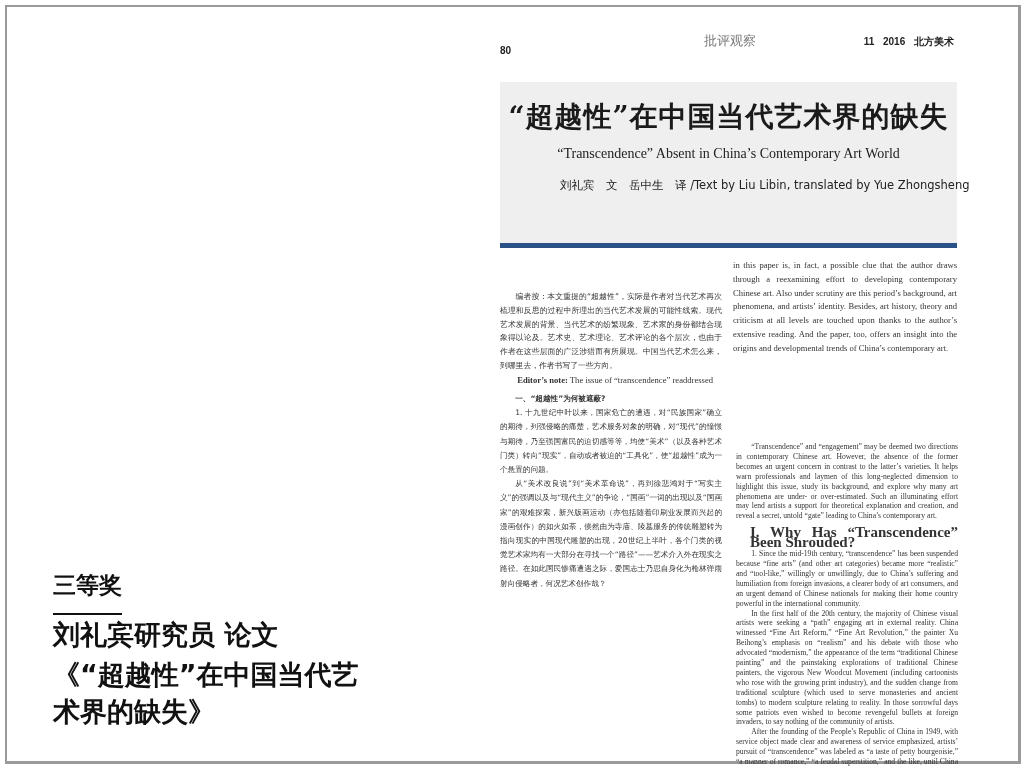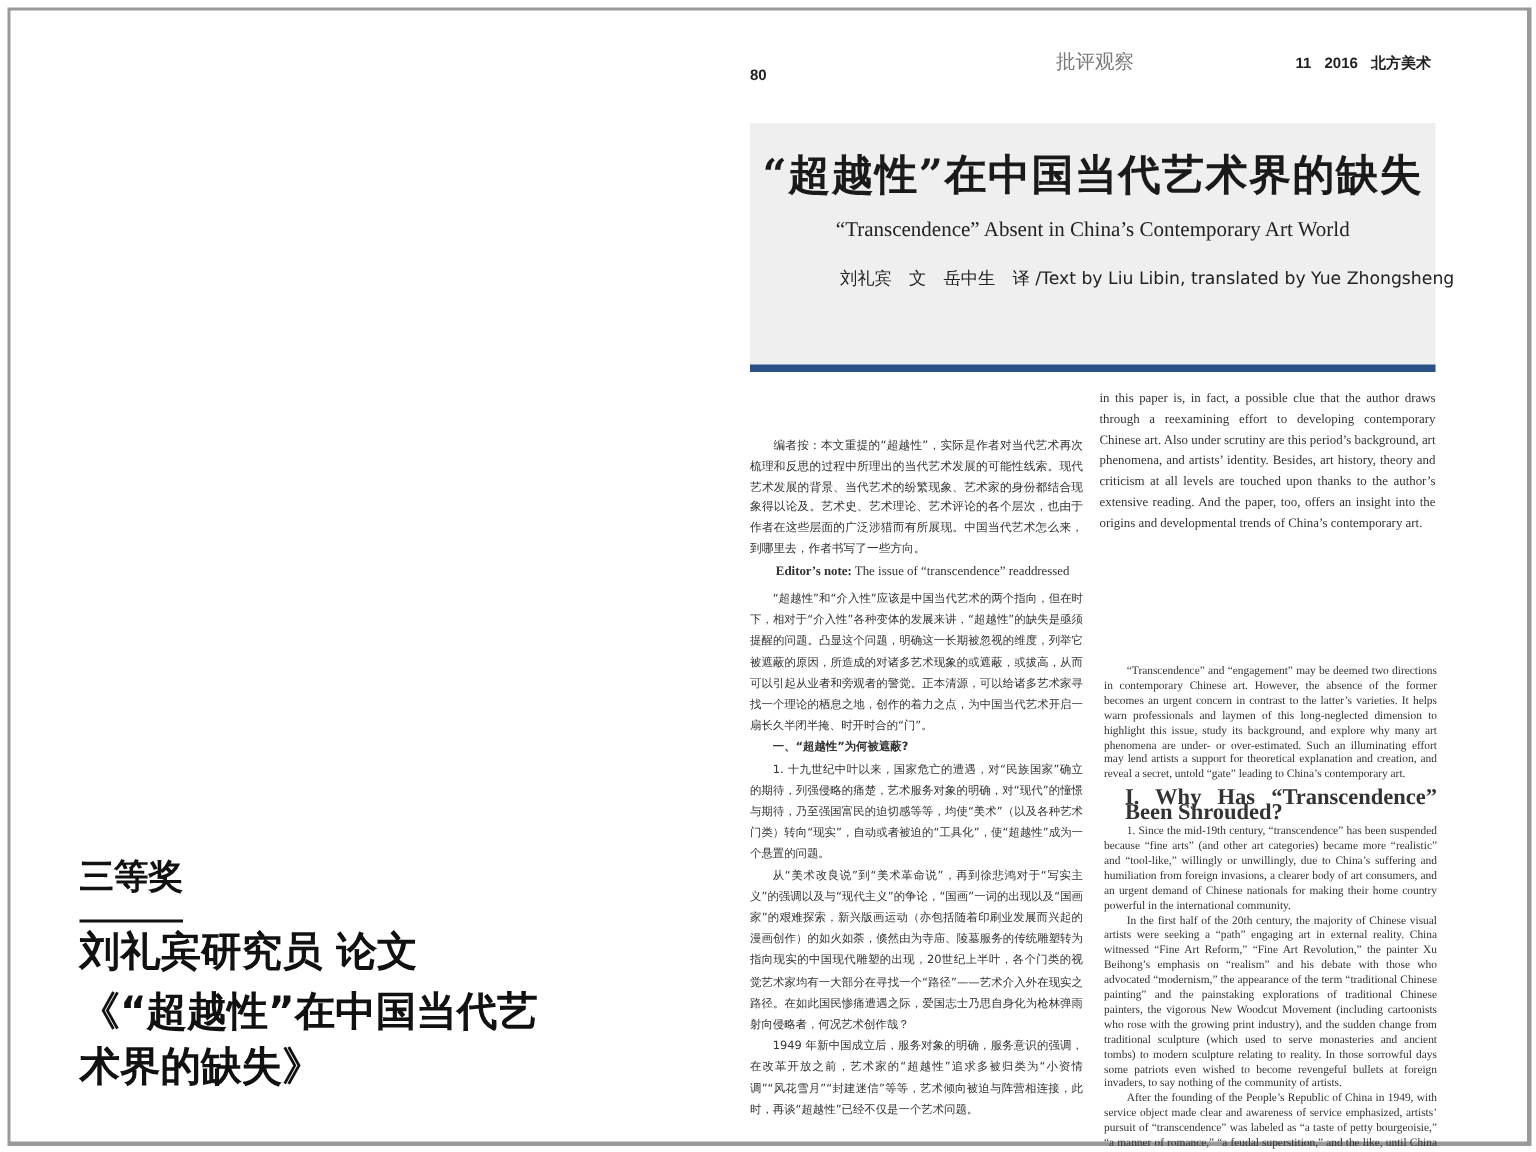--- a/index.html
+++ b/index.html
@@ -57,25 +57,23 @@
   <div class="col" style="left:10px; top:239px; width:222px;margin-top:31px;">
     <p>编者按：本文重提的“超越性”，实际是作者对当代艺术再次梳理和反思的过程中所理出的当代艺术发展的可能性线索。现代艺术发展的背景、当代艺术的纷繁现象、艺术家的身份都结合现象得以论及。艺术史、艺术理论、艺术评论的各个层次，也由于作者在这些层面的广泛涉猎而有所展现。中国当代艺术怎么来，到哪里去，作者书写了一些方向。</p>
     <p class="en" style="margin-top:1px;"><b>Editor’s note:</b><span> The issue of “transcendence” readdressed</span></p>
   </div>
 
   <div class="col en" style="left:243px; top:239px; width:224px; color:#333;">
     <p class="noind">in this paper is, in fact, a possible clue that the author draws through a reexamining effort to developing contemporary Chinese art. Also under scrutiny are this period’s background, art phenomena, and artists’ identity. Besides, art history, theory and criticism at all levels are touched upon thanks to the author’s extensive reading. And the paper, too, offers an insight into the origins and developmental trends of China’s contemporary art.</p>
   </div>
 
   <div class="col cn2" style="left:10px; top:372px; width:222px;">
-    <p>“超越性”和“介入性”应该是中国当代艺术的两个指向，但在时下，相对于“介入性”各种变体的发展来讲，“超越性”的缺失是亟须提醒的问题。凸显这个问题，明确这一长期被忽视的维度，列举它被遮蔽的原因，所造成的对诸多艺术现象的或遮蔽，或拔高，从而可以引起从业者和旁观者的警觉。正本清源，可以给诸多艺术家寻找一个理论的栖息之地，创作的着力之点，为中国当代艺术开启一扇长久半闭半掩、时开时合的“门”。</p>
     <p class="sechead">一、“超越性”为何被遮蔽?</p>
     <p>1. 十九世纪中叶以来，国家危亡的遭遇，对“民族国家”确立的期待，列强侵略的痛楚，艺术服务对象的明确，对“现代”的憧憬与期待，乃至强国富民的迫切感等等，均使“美术”（以及各种艺术门类）转向“现实”，自动或者被迫的“工具化”，使“超越性”成为一个悬置的问题。</p>
     <p>从“美术改良说”到“美术革命说”，再到徐悲鸿对于“写实主义”的强调以及与“现代主义”的争论，“国画”一词的出现以及“国画家”的艰难探索，新兴版画运动（亦包括随着印刷业发展而兴起的漫画创作）的如火如荼，倏然由为寺庙、陵墓服务的传统雕塑转为指向现实的中国现代雕塑的出现，20世纪上半叶，各个门类的视觉艺术家均有一大部分在寻找一个“路径”——艺术介入外在现实之路径。在如此国民惨痛遭遇之际，爱国志士乃思自身化为枪林弹雨射向侵略者，何况艺术创作哉？</p>
-    <p>1949 年新中国成立后，服务对象的明确，服务意识的强调，在改革开放之前，艺术家的“超越性”追求多被归类为“小资情调”“风花雪月”“封建迷信”等等，艺术倾向被迫与阵营相连接，此时，再谈“超越性”已经不仅是一个艺术问题。</p>
   </div>
 
   <div class="col en2" style="left:246px; top:374px; width:222px;margin-top:48px;">
     <p>“Transcendence” and “engagement” may be deemed two directions in contemporary Chinese art. However, the absence of the former becomes an urgent concern in contrast to the latter’s varieties. It helps warn professionals and laymen of this long-neglected dimension to highlight this issue, study its background, and explore why many art phenomena are under- or over-estimated. Such an illuminating effort may lend artists a support for theoretical explanation and creation, and reveal a secret, untold “gate” leading to China’s contemporary art.</p>
     <p class="ensec">I. Why Has “Transcendence” Been Shrouded?</p>
     <p>1. Since the mid-19th century, “transcendence” has been suspended because “fine arts” (and other art categories) became more “realistic” and “tool-like,” willingly or unwillingly, due to China’s suffering and humiliation from foreign invasions, a clearer body of art consumers, and an urgent demand of Chinese nationals for making their home country powerful in the international community.</p>
     <p>In the first half of the 20th century, the majority of Chinese visual artists were seeking a “path” engaging art in external reality. China witnessed “Fine Art Reform,” “Fine Art Revolution,” the painter Xu Beihong’s emphasis on “realism” and his debate with those who advocated “modernism,” the appearance of the term “traditional Chinese painting” and the painstaking explorations of traditional Chinese painters, the vigorous New Woodcut Movement (including cartoonists who rose with the growing print industry), and the sudden change from traditional sculpture (which used to serve monasteries and ancient tombs) to modern sculpture relating to reality. In those sorrowful days some patriots even wished to become revengeful bullets at foreign invaders, to say nothing of the community of artists.</p>
     <p>After the founding of the People’s Republic of China in 1949, with service object made clear and awareness of service emphasized, artists’ pursuit of “transcendence” was labeled as “a taste of petty bourgeoisie,” “a manner of romance,” “a feudal superstition,” and the like, until China launched its economic reform and opening up. Artistic notions would be ill-intentionally interpreted as signs of incorrect political stances. So, “transcendence” was no longer an art topic.</p>
     <p>After the 1980s, would social obsession with “modernity,” “post-</p>
   </div>

